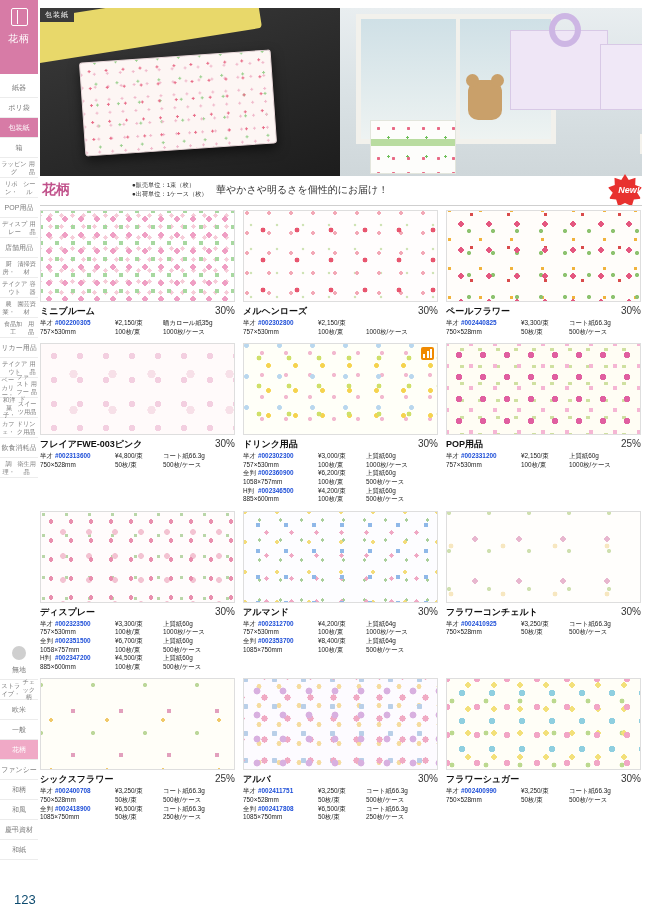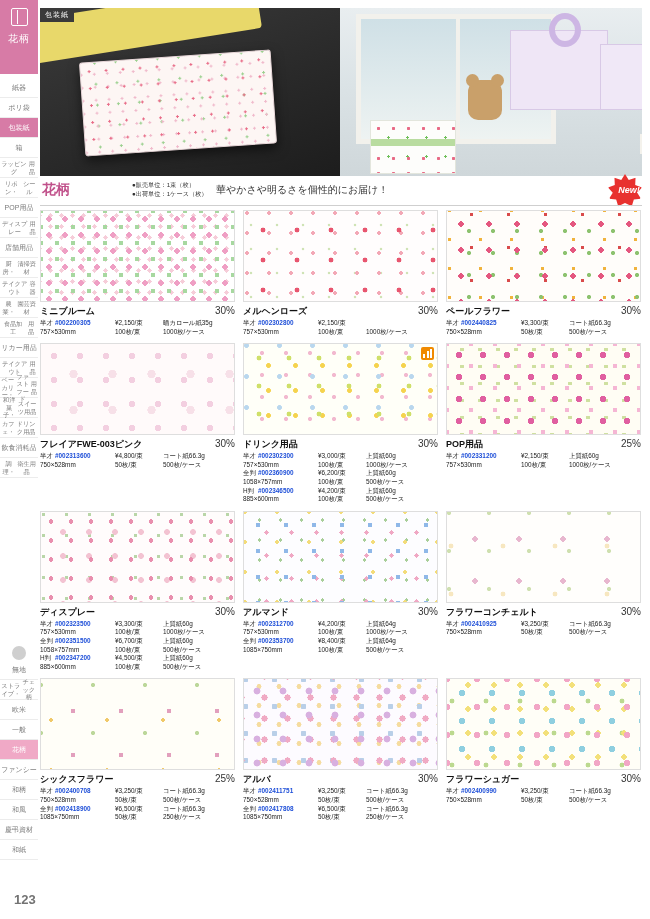--- a/index.html
+++ b/index.html
@@ -146,21 +146,21 @@
       radial-gradient(circle,#b9cfe8 2.8px,transparent 3px),
       radial-gradient(circle,#f5dca0 2.4px,transparent 2.6px);
       background-size:26px 24px,23px 21px,29px 27px,20px 19px;background-position:0 0,9px 8px,16px 14px,5px 17px;}
   .p-sugar{background:#fffef7;background-image:
       radial-gradient(circle,#8fcfe0 3px,transparent 3.2px),
       radial-gradient(circle,#f2a6c6 3px,transparent 3.2px),
       radial-gradient(circle,#f3e07a 2.6px,transparent 2.8px),
       radial-gradient(circle,#bcd98f 2.4px,transparent 2.6px);
       background-size:30px 28px,30px 28px,26px 24px,34px 32px;background-position:0 0,15px 14px,8px 18px,22px 6px;}
 
-  #pageno{position:absolute;left:14px;bottom:12px;font-size:13px;font-weight:bold;color:#737373;}
+  #pageno{position:absolute;left:14px;bottom:12px;font-size:13px;font-weight:normal;color:#0c4a6e;}
 </style>
 </head>
 <body>
 
 <div id="rail">
   <div class="rail-top">
     <div class="bookicon"></div>
     <div class="rlabel">花柄</div>
   </div>
   <div id="rail-items" style="position:absolute;left:0;top:78px;width:38px;">

